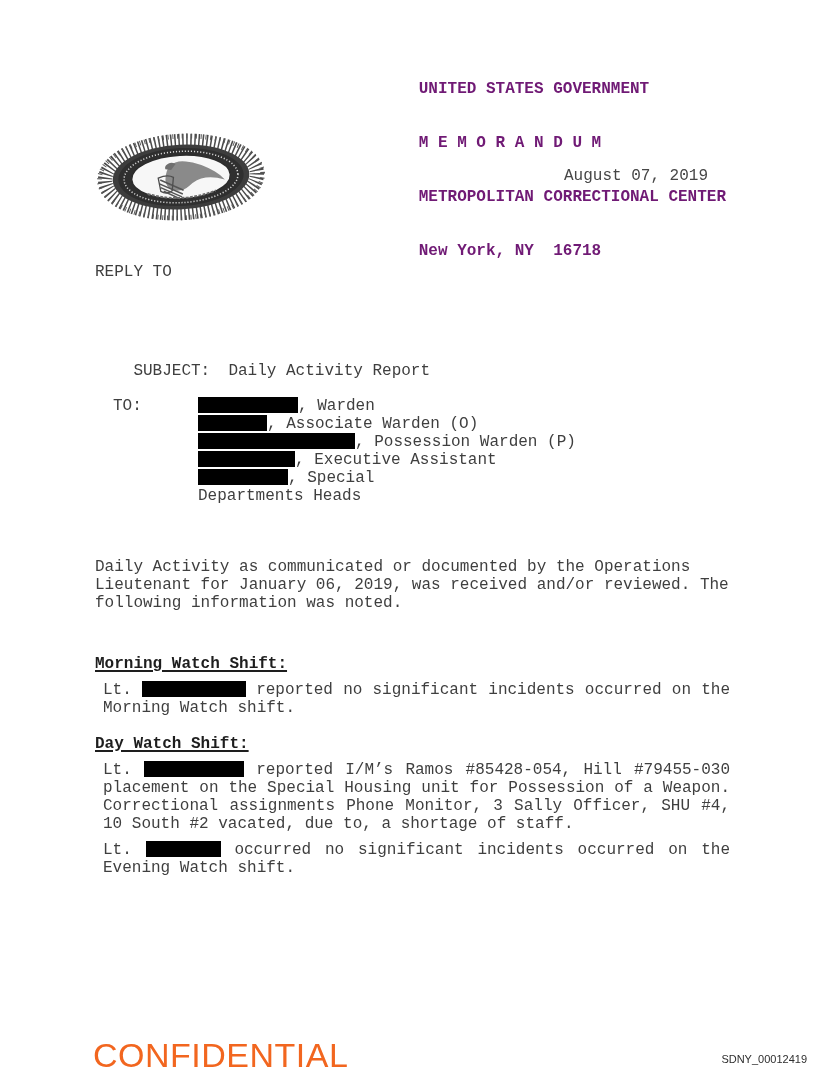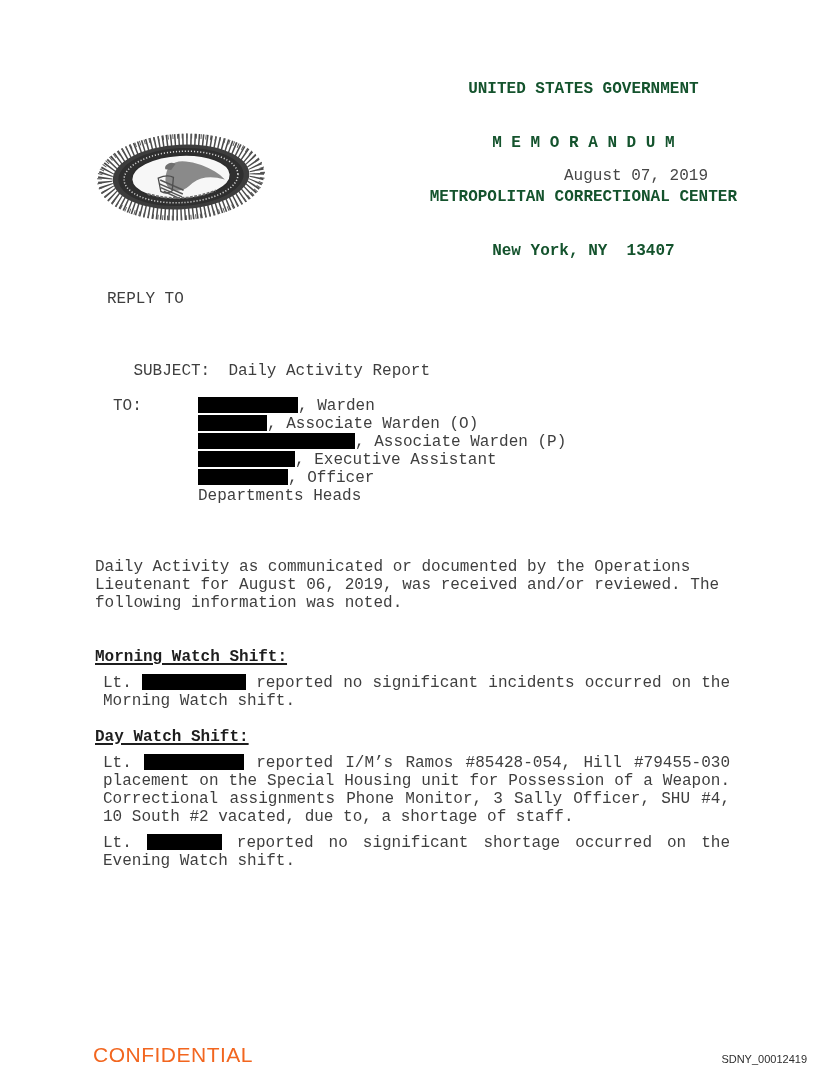--- a/index.html
+++ b/index.html
@@ -7,70 +7,70 @@
     position:relative;
     width:816px;height:1073px;
     background:#ffffff;
     font-family:"Liberation Mono","DejaVu Sans Mono",monospace;
     font-size:16px;line-height:18px;
     color:#3f3f3f;
     overflow:hidden;
   }
   .abs{position:absolute;}
   .header-block{
-    top:44px;right:79px;
-    text-align:center;
-    font-weight:bold;color:#14532d;
+    top:44px;right:90px;
+    text-align:left;
+    font-weight:bold;color:#701a75;
     white-space:pre;
   }
   .seal{top:129px;left:86px;width:190px;height:96px;transform:rotate(-3deg);}
   .date-line{top:167px;left:564px;color:#474747;text-align:center;}
-  .reply-block{top:290px;left:95px;margin-left:12px;}
+  .reply-block{top:263px;left:95px;}
   .row{white-space:pre;}
   .label-cell{display:inline-block;width:95px;}
   .subject-row{top:344px;left:95px;}
   .to-block{top:397px;left:103px;}
   .to-label{display:inline-block;width:95px;padding-left:10px;box-sizing:border-box;}
   .to-rows{position:absolute;left:95px;top:0;}
   .redaction{
     display:inline-block;height:16px;background:#000;
     vertical-align:-3px;
   }
   .intro-para{top:558px;left:95px;width:645px;margin:0;}
   .shifts{top:648px;left:95px;width:643px;}
   .shift-heading{
     font-weight:bold;color:#1e1e1e;
     text-decoration:underline;
     text-decoration-thickness:1.5px;
     text-underline-offset:2px;
     margin:18px 0 0 0;
   }
-  .shift-heading.first{margin-top:0;}
+  .shift-heading.first{margin-top:7px;}
   .shift-para{margin:8px;text-align:justify;}
   .confidential{
     top:1041px;left:93px;
     font-family:"Liberation Sans","DejaVu Sans",sans-serif;
-    font-size:21px;line-height:28px;letter-spacing:0.5px;
+    font-size:34px;line-height:28px;letter-spacing:0.5px;
   }
   .bates{
     top:1052px;right:9px;
     font-family:"Liberation Sans","DejaVu Sans",sans-serif;
     font-size:11px;line-height:14px;color:#2e2e2e;
   }
 </style>
 </head>
 <body>
 
 <div class="page">
 
   <div class="abs header-block">
     <div>UNITED STATES GOVERNMENT</div>
     <div>M E M O R A N D U M</div>
     <div>METROPOLITAN CORRECTIONAL CENTER</div>
-    <div>New York, NY  13407</div>
+    <div>New York, NY  16718</div>
   </div>
 
   <div class="abs seal">
     <svg width="190" height="96" viewBox="0 0 200 100" xmlns="http://www.w3.org/2000/svg">
 
       <ellipse cx="100" cy="50" rx="80" ry="38" fill="none" stroke="#4b4b4b" stroke-width="15" stroke-dasharray="1.6 2.6"></ellipse>
       <ellipse cx="100" cy="50" rx="86" ry="43" fill="none" stroke="#575757" stroke-width="5" stroke-dasharray="1 4"></ellipse>
 
       <ellipse cx="100" cy="50" rx="72" ry="34" fill="#3d3d3d"></ellipse>
       <ellipse cx="100" cy="50" rx="66" ry="30.5" fill="#2f2f2f"></ellipse>
@@ -102,37 +102,37 @@
 
   <div class="abs subject-row row">
     <span class="label-cell">SUBJECT:</span><span>Daily Activity Report</span>
   </div>
 
   <div class="abs to-block">
     <span class="to-label">TO:</span>
     <div class="to-rows">
       <div class="row"><span class="redaction" style="width: 100px; background: rgb(0, 0, 0);"></span><span>, Warden</span></div>
       <div class="row"><span class="redaction" style="width: 69px; background: rgb(0, 0, 0);"></span><span>, Associate Warden (O)</span></div>
-      <div class="row"><span class="redaction" style="width: 157px; background: rgb(0, 0, 0);"></span><span>, Associate Warden (P)</span></div>
+      <div class="row"><span class="redaction" style="width: 157px; background: rgb(0, 0, 0);"></span><span>, Possession Warden (P)</span></div>
       <div class="row"><span class="redaction" style="width: 97px; background: rgb(0, 0, 0);"></span><span>, Executive Assistant</span></div>
-      <div class="row"><span class="redaction" style="width: 90px; background: rgb(0, 0, 0);"></span><span>, Officer</span></div>
+      <div class="row"><span class="redaction" style="width: 90px; background: rgb(0, 0, 0);"></span><span>, Special</span></div>
       <div class="row"><span>Departments Heads</span></div>
     </div>
   </div>
 
-  <p class="abs intro-para">Daily Activity as communicated or documented by the Operations Lieutenant for August 06, 2019, was received and/or reviewed. The following information was noted.</p>
+  <p class="abs intro-para">Daily Activity as communicated or documented by the Operations Lieutenant for January 06, 2019, was received and/or reviewed. The following information was noted.</p>
 
   <div class="abs shifts">
 
     <div class="shift-heading first">Morning Watch Shift:</div>
     <p class="shift-para"><span>Lt. </span><span class="redaction" style="width: 104px; background: rgb(0, 0, 0);"></span><span> reported no significant incidents occurred on the Morning Watch shift.</span></p>
 
     <div class="shift-heading">Day Watch Shift:</div>
     <p class="shift-para"><span>Lt. </span><span class="redaction" style="width: 100px; background: rgb(0, 0, 0);"></span><span> reported I/M’s Ramos #85428-054, Hill #79455-030 placement on the Special Housing unit for Possession of a Weapon. Correctional assignments Phone Monitor, 3 Sally Officer, SHU #4, 10 South #2 vacated, due to, a shortage of staff.</span></p>
 
-    <p class="shift-para"><span>Lt. </span><span class="redaction" style="width: 75px; background: rgb(0, 0, 0);"></span><span> reported no significant shortage occurred on the Evening Watch shift.</span></p>
+    <p class="shift-para"><span>Lt. </span><span class="redaction" style="width: 75px; background: rgb(0, 0, 0);"></span><span> occurred no significant incidents occurred on the Evening Watch shift.</span></p>
 
   </div>
 
   <div class="abs confidential" style="color: rgb(242, 102, 31);">CONFIDENTIAL</div>
   <div class="abs bates">SDNY_00012419</div>
 
 </div>
 
 </body></html>

